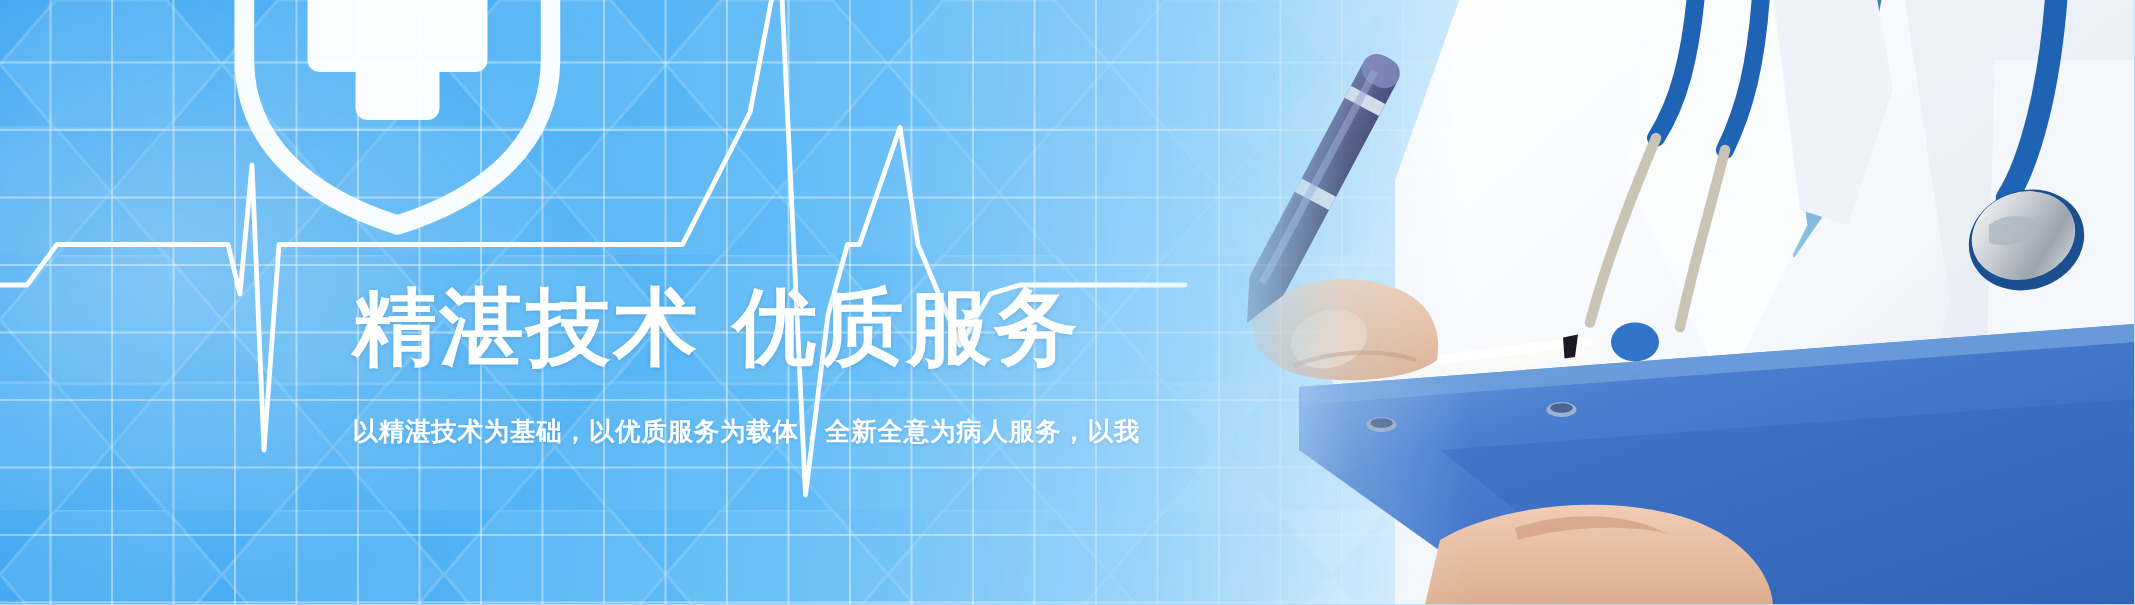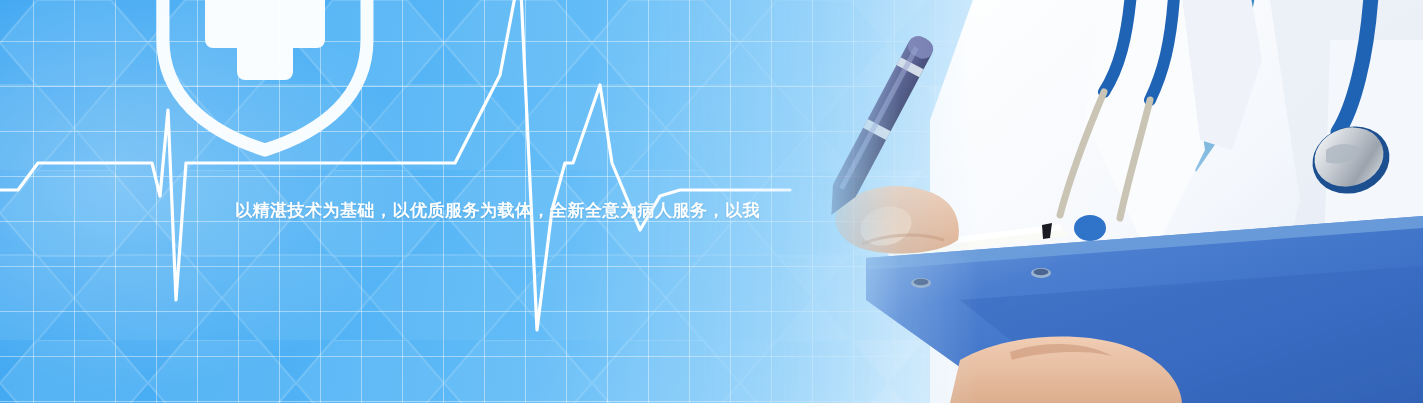--- a/index.html
+++ b/index.html
@@ -56,21 +56,21 @@
     margin:0;
     font-size:56px;
     line-height:62px;
     font-weight:bold;
     color:#ffffff;
     letter-spacing:2px;
     white-space:nowrap;
     text-shadow:0 1px 3px rgba(20,90,150,.25);
   }
   #subtitle{
-    margin:6px 0 0 0;
+    margin:22px 0 0 0;
     width:525px;
     font-size:17px;
     line-height:32px;
     font-weight:bold;
     color:#ffffff;
     letter-spacing:.5px;
     text-shadow:0 1px 2px rgba(20,90,150,.22);
     text-align:right;
   }
   .sub-line{display:block;white-space:nowrap;}
@@ -229,18 +229,19 @@
         <rect x="864" y="28" width="26" height="20" rx="10" fill="#6E6FA6"></rect>
         <rect x="864" y="56" width="26" height="9" fill="#D9DCE4"></rect>
         <rect x="864" y="126" width="26" height="10" fill="#D9DCE4"></rect>
         <rect x="871" y="40" width="5" height="160" fill="#9496C4" opacity="0.55"></rect>
         <path d="M864 200 L877 228 L890 200 Z" fill="#2A2B55"></path>
       </g>
     </g>
   </svg>
 
   <div id="text-block">
+    <h1 id="headline">精湛技术 优质服务</h1>
     <p id="subtitle">
       <span class="sub-line">以精湛技术为基础，以优质服务为载体，全新全意为病人服务，以我</span>
     </p>
   </div>
 
 </div>
 
 </body></html>

